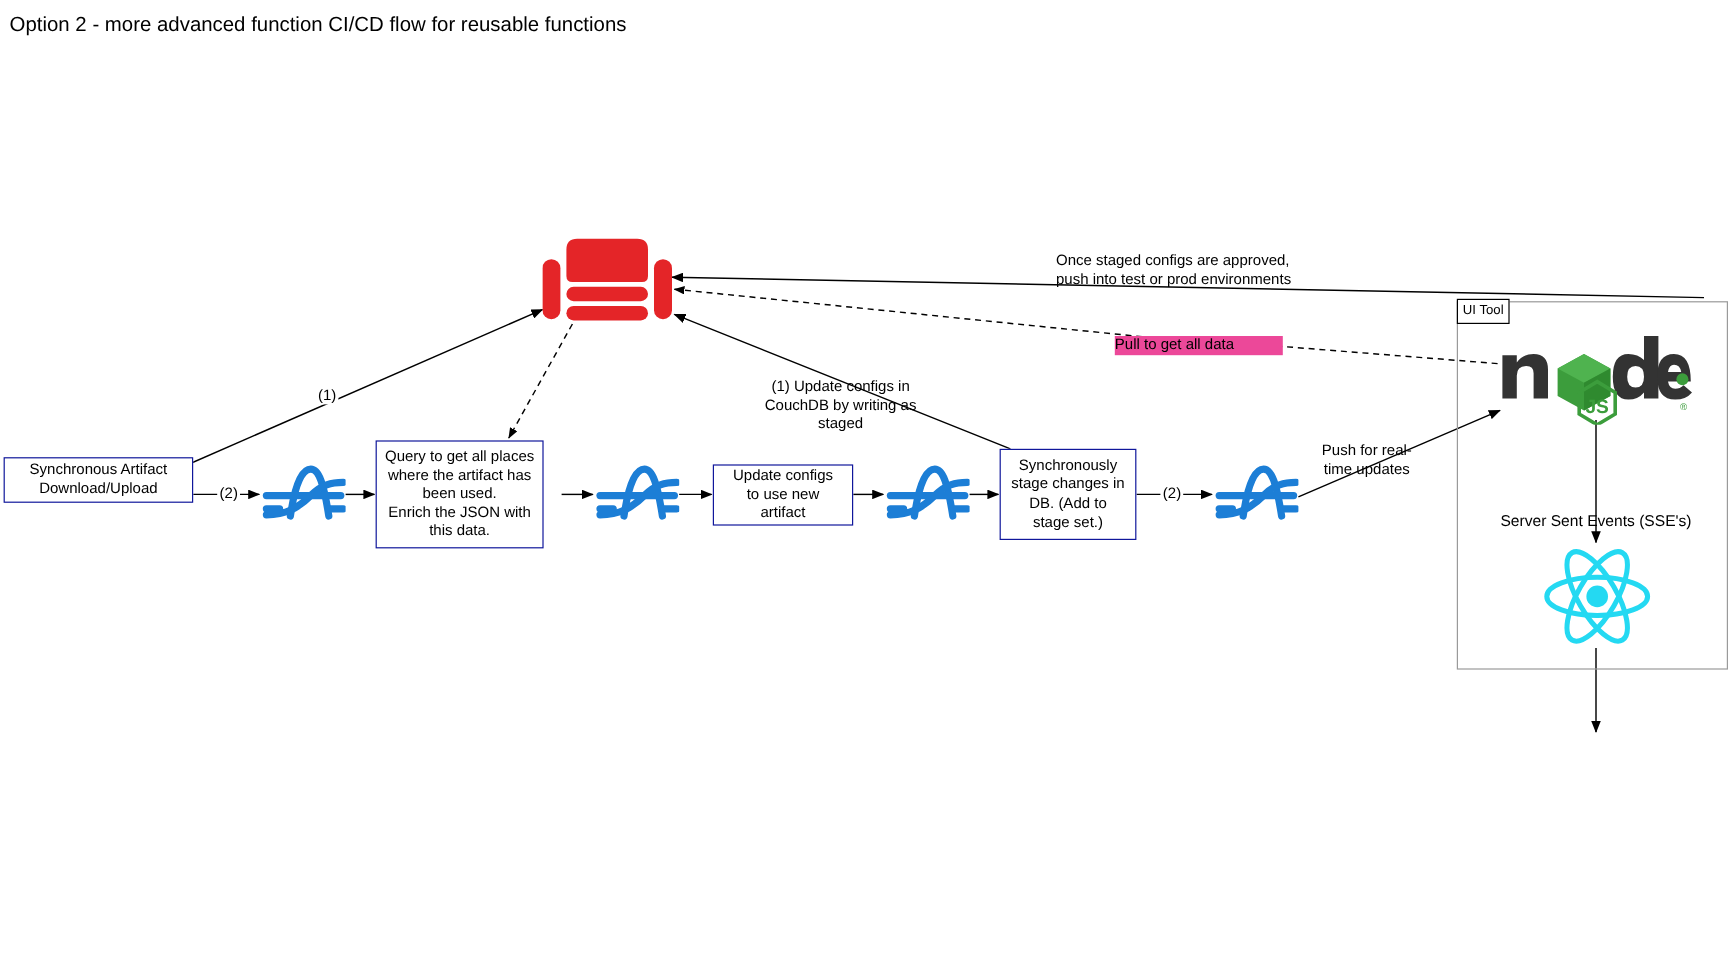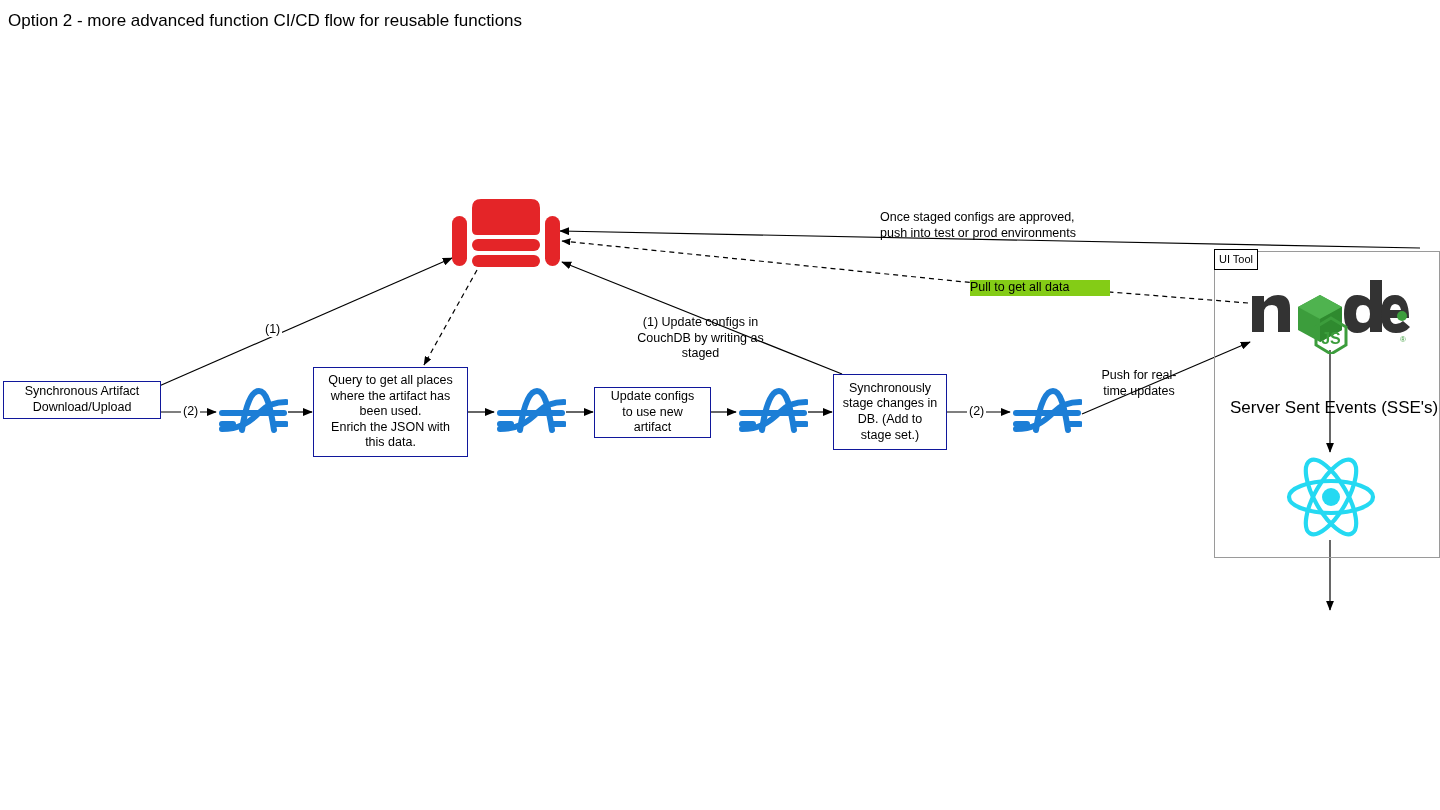--- a/index.html
+++ b/index.html
@@ -76,24 +76,25 @@
     background: #ffffff;
     font-size: 11px;
     line-height: 14px;
     padding: 2px 4px 3px 4px;
     color: #000;
     white-space: nowrap;
   }
   .icon-wrap { position: absolute; }
   .sse-label {
     position: absolute;
-    font-size: 17px;
+    font-size: 13px;
     color: #000;
     white-space: nowrap;
     text-align: center;
+    margin-top: 28px;
   }
 </style>
 </head>
 <body>
 
 <svg id="canvas" viewBox="0 0 1440 810" xmlns="http://www.w3.org/2000/svg">
   <defs>
     <marker id="arrowBlack" markerWidth="10" markerHeight="8" refX="9.2" refY="4" orient="auto" markerUnits="userSpaceOnUse">
       <path d="M0,0 L10,4 L0,8 z" fill="#000000"></path>
     </marker>
@@ -190,21 +191,21 @@
       <path d="M4 29 L 66 29"></path>
       <path d="M4 40 L 15 40"></path>
       <path d="M56 40 L 68 40"></path>
     </g>
   </svg>
 </div>
 
 <div class="node-box" style="left:3px; top:381px; width:158px; height:38px;">Synchronous Artifact
 Download/Upload</div>
 
-<div class="node-box" style="left:313px; top:367px; width:155px; height:90px;">Query to get all places
+<div class="node-box" style="left:313px; top:367px; width:140px; height:90px;">Query to get all places
 where the artifact has
 been used.
 Enrich the JSON with
 this data.</div>
 
 <div class="node-box" style="left:594px; top:387px; width:117px; height:51px;">Update configs
 to use new
 artifact</div>
 
 <div class="node-box" style="left:833px; top:374px; width:114px; height:76px;">Synchronously
@@ -212,21 +213,21 @@
 DB. (Add to
 stage set.)</div>
 
 <div class="edge-label" style="left:263px; top:322px;">(1)</div>
 <div class="edge-label" style="left:181px; top:404px;">(2)</div>
 <div class="edge-label" style="left:967px; top:404px;">(2)</div>
 
 <div class="plain-label left-al" style="left:880px; top:210px; width:250px;">Once staged configs are approved,
 push into test or prod environments</div>
 
-<div class="plain-label left-al" style="left:970px; top:280px; width:140px; background:#84cc16;">Pull to get all data</div>
+<div class="plain-label left-al" style="left:929px; top:280px; width:140px; background:#ec4899;">Pull to get all data</div>
 
 <div class="plain-label" style="left:613px; top:315px; width:175px;">(1) Update configs in
 CouchDB by writing as
 staged</div>
 
 <div class="plain-label" style="left:1089px; top:368px; width:100px;">Push for real-
 time updates</div>
 
 <div class="uitool-frame" style="left:1214px; top:251px; width:226px; height:307px;"></div>
 <div class="uitool-tag" style="left:1214px; top:249px;">UI Tool</div>

